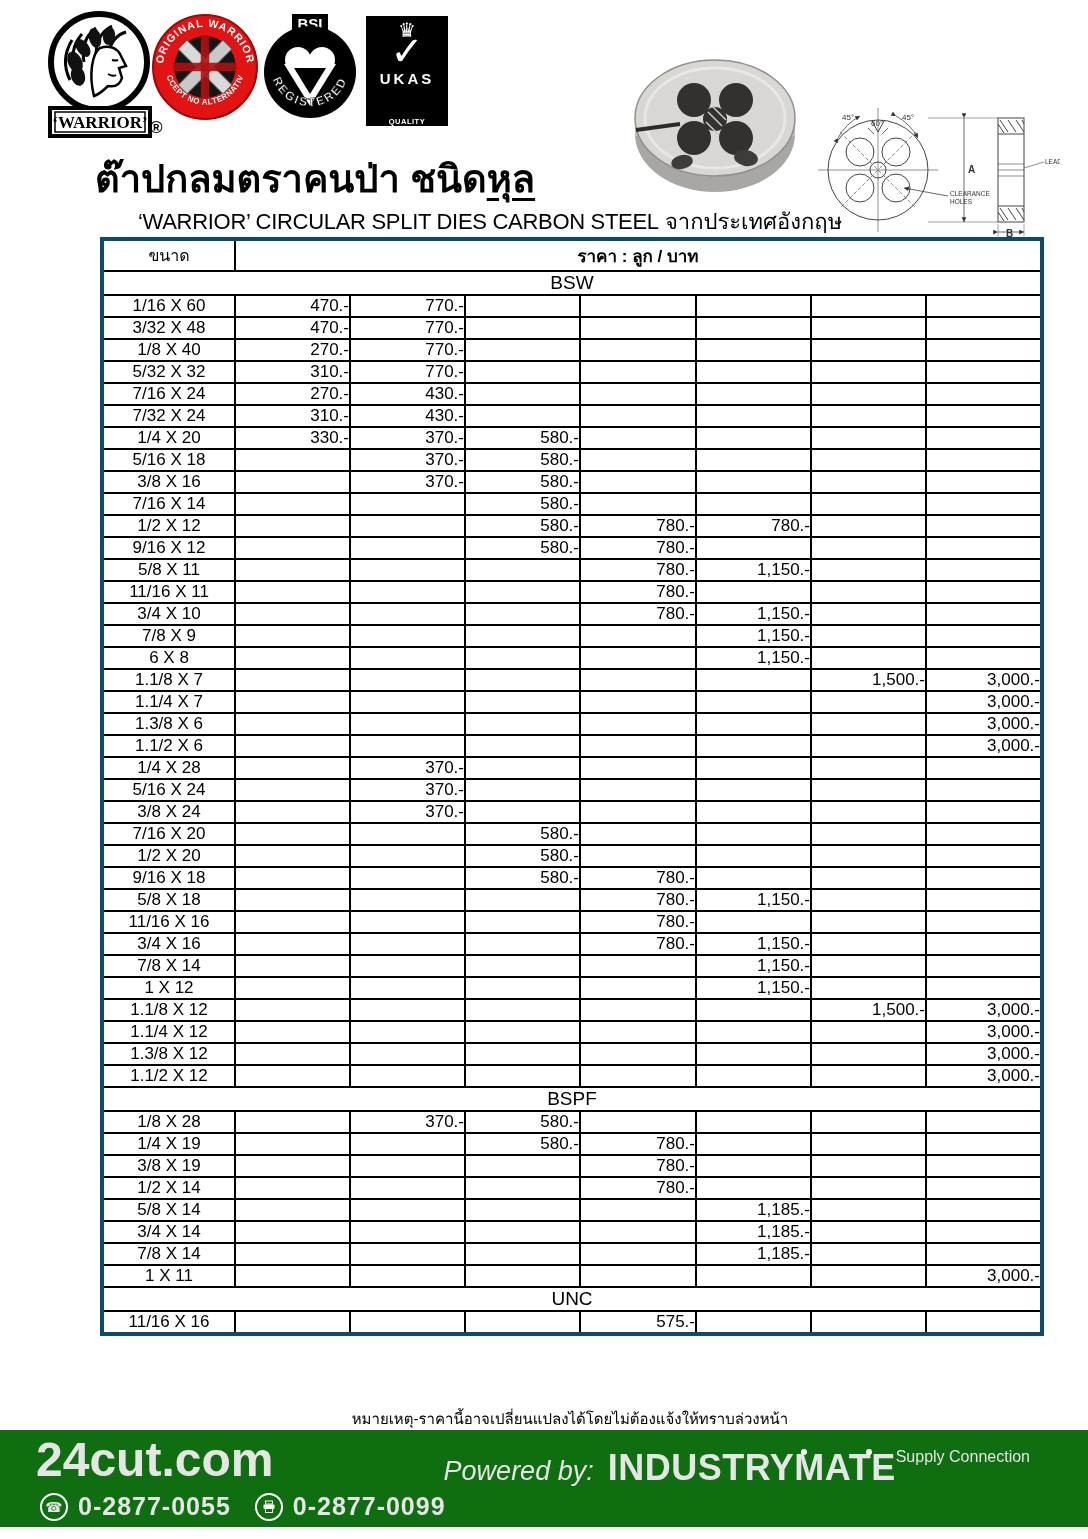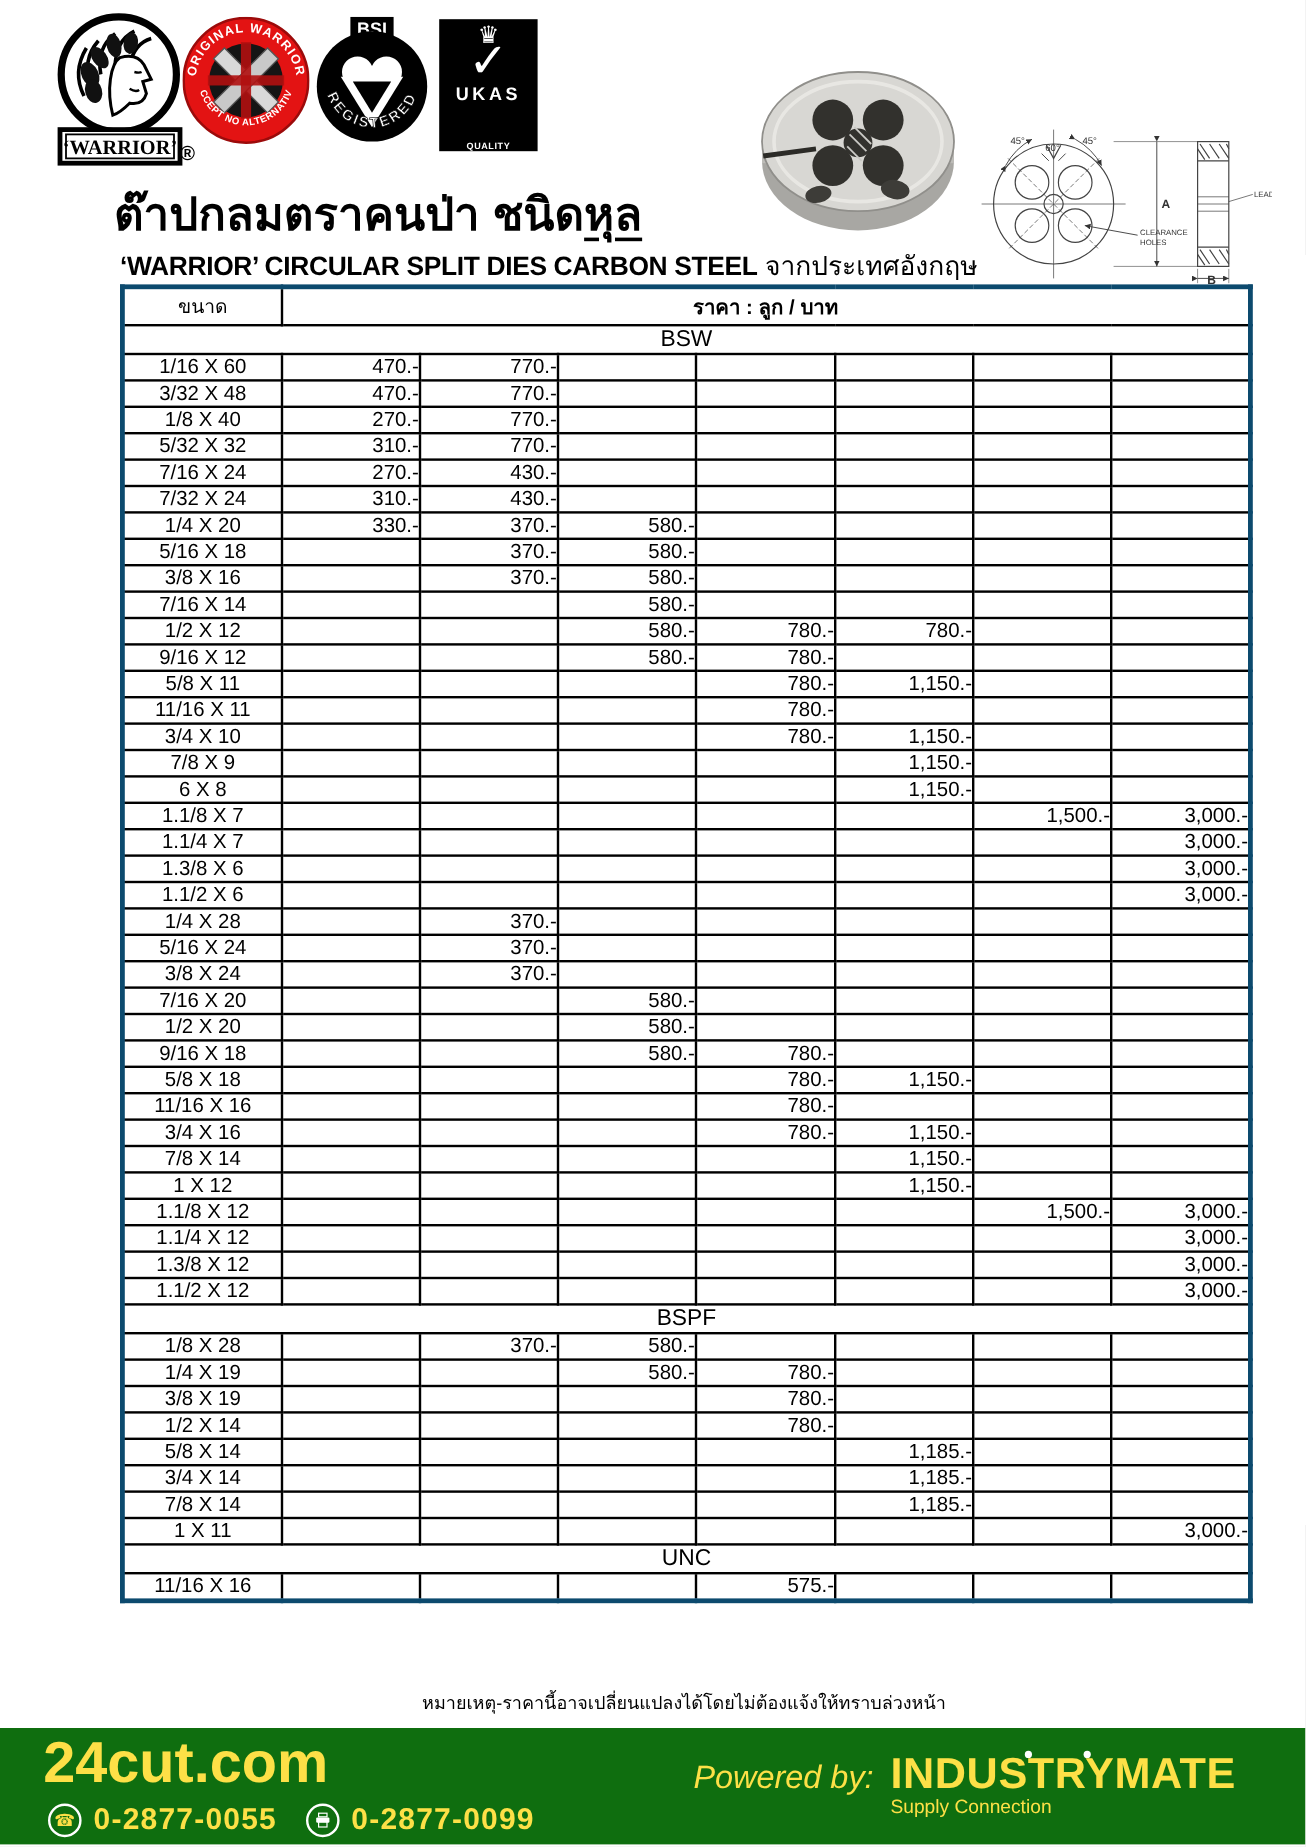--- a/index.html
+++ b/index.html
@@ -19,44 +19,44 @@
   .ukas-check{font-size:40px;line-height:34px;font-weight:bold;margin-top:-6px;}
   .ukas-name{font-size:15px;font-weight:bold;letter-spacing:3px;margin-top:2px;}
   .ukas-sub{font-size:7.5px;font-weight:bold;letter-spacing:.5px;line-height:9px;margin-top:30px;}
   
   .die-photo{position:absolute;left:630px;top:52px;}
   .die-diagram{position:absolute;left:798px;top:72px;}
   
   .page-title{position:absolute;left:95px;top:148px;font-size:38px;font-weight:bold;white-space:nowrap;}
   .page-title .u{text-decoration:underline;text-decoration-thickness:3px;text-underline-offset:6px;}
   .page-subtitle{position:absolute;left:100px;top:204px;font-size:22px;white-space:nowrap;}
-  .page-subtitle .en{font-weight:700;letter-spacing:-0.3px;}
+  .page-subtitle .en{font-weight:400;letter-spacing:-0.3px;margin-left:38px;}
   .page-subtitle .th{font-weight:500;}
   
   table.price{position:absolute;left:100px;top:237px;width:940px;border-collapse:collapse;
     table-layout:fixed;border:4px solid #0c4a6e;}
   table.price td{border:2px solid #000;overflow:hidden;white-space:nowrap;}
   .h-size{height:24px;text-align:center;font-size:16px;}
   .h-price{height:24px;text-align:center;font-size:17px;font-weight:bold;}
   .h-col{height:28px;text-align:center;font-size:17px;}
   .section-row td{height:21px;text-align:center;font-size:19px;padding:0;}
   .size-cell{height:20px;text-align:center;font-size:17px;padding:0 2px;}
   .price-cell{height:20px;text-align:right;font-size:17px;padding:0 0 0 2px;}
   
   .footnote{position:absolute;left:100px;top:1407px;width:940px;text-align:center;font-size:15px;}
   
-  .footer-bar{position:absolute;left:0;bottom:2px;width:1088px;height:97px;background:#0f6e0f;color:#fde047;}
+  .footer-bar{position:absolute;left:0;bottom:12px;width:1088px;height:97px;background:#0f6e0f;color:#e5e5e5;}
   .site-name{position:absolute;left:36px;top:2px;font-size:48px;font-weight:bold;letter-spacing:0;}
   .contact-row{position:absolute;left:40px;top:62px;display:flex;align-items:center;gap:10px;}
   .icon-circle{width:24px;height:24px;border:2px solid #fff;border-radius:50%;
     display:inline-flex;align-items:center;justify-content:center;font-size:14px;line-height:14px;flex:0 0 auto;}
   .contact-num{font-size:25px;font-weight:600;letter-spacing:1px;margin-right:14px;}
   .powered{position:absolute;right:58px;top:18px;display:flex;align-items:flex-start;gap:14px;}
   .powered-label{font-style:italic;font-size:27px;margin-top:8px;}
-  .brand-col{display:flex;flex-direction:column;}
+  .brand-col{display:flex;flex-direction:row;}
   .brand-name{position:relative;font-size:36px;font-weight:800;letter-spacing:0.5px;line-height:40px;}
   .bdot{position:absolute;width:6px;height:6px;border-radius:50%;background:#fff;top:1px;}
   .b1{left:61%;} .b2{left:72%;}
   .brand-sub{font-size:16px;margin-top:0;}
 </style>
 </head>
 <body>
 
 <div class="page">
 

